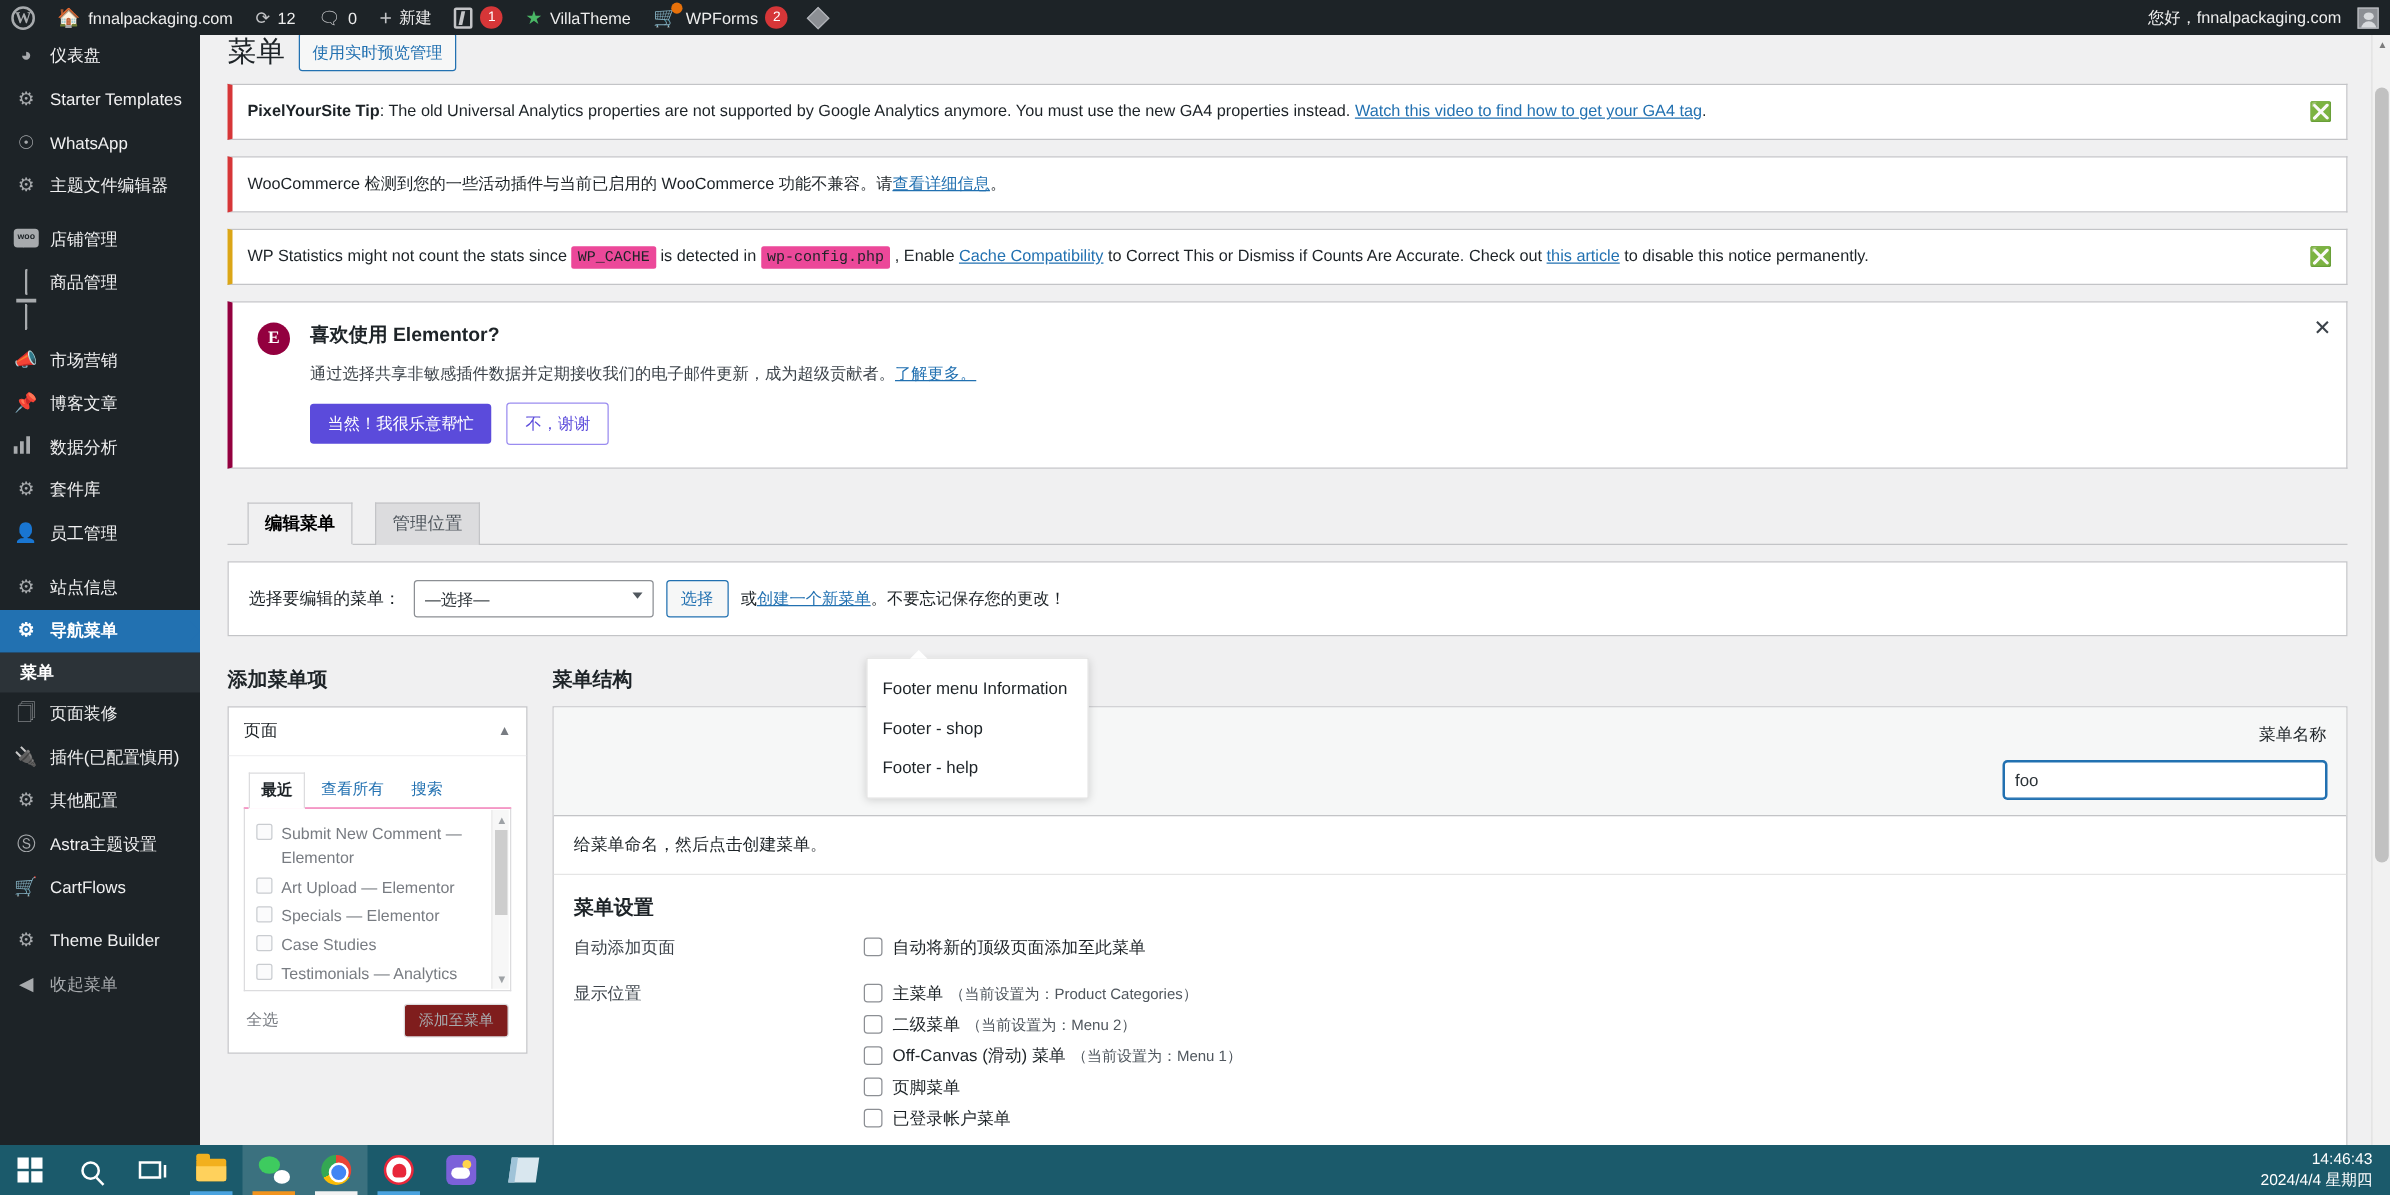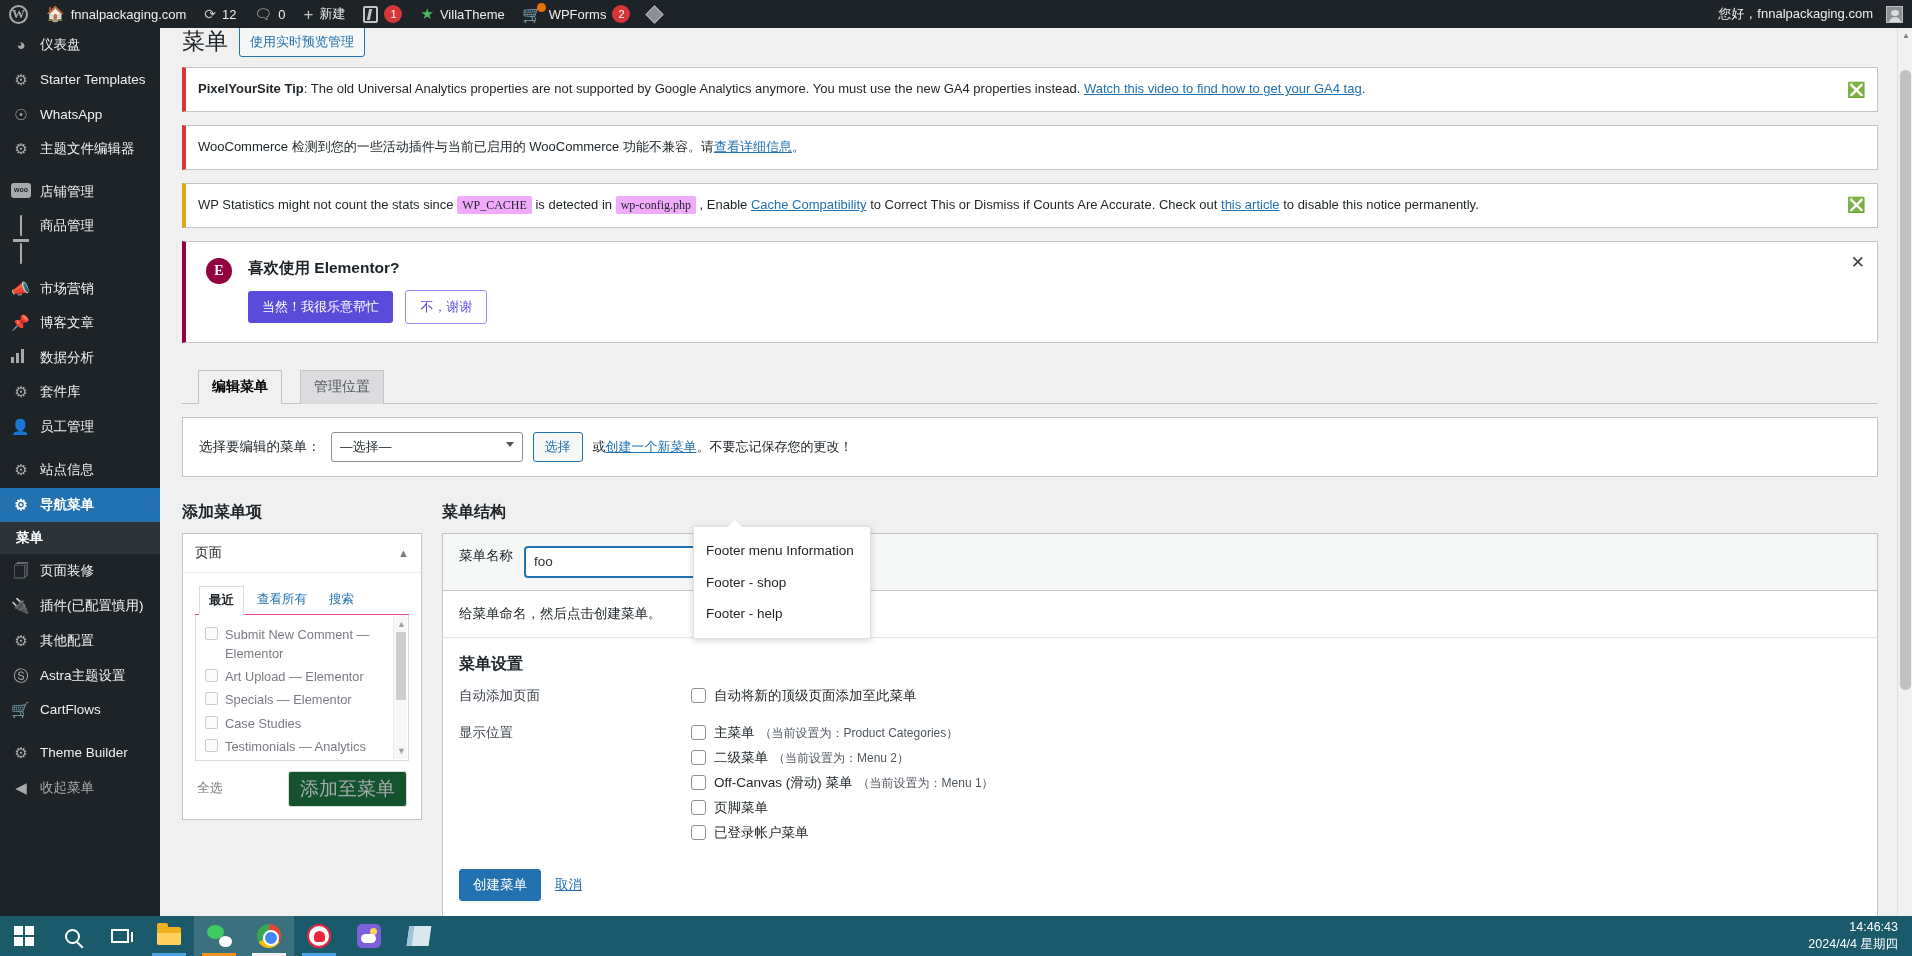--- a/index.html
+++ b/index.html
@@ -141,22 +141,22 @@
   
   .notice {
     background: #fff; border: 1px solid #c3c4c7; border-left-width: 4px;
     padding: 11px 12px; margin: 0 0 13px 0; position: relative;
     font-size: 13px; color: #1d2327; line-height: 1.6;
   }
   .notice.red { border-left-color: #d63638; }
   .notice.yellow { border-left-color: #dba617; }
   .notice a { color: #2271b1; }
   .notice code {
-    font-family: Liberation Serif, serif; font-size: 12px;
-    background: #f0abfc; padding: 2px 5px; border-radius: 2px;
+    font-family: Liberation Mono, monospace; font-size: 12px;
+    background: #ec4899; padding: 2px 5px; border-radius: 2px;
   }
   .dismiss {
     position: absolute; right: 10px; top: 50%; margin-top: -10px;
     width: 20px; height: 20px; color: #787c82;
     display: flex; align-items: center; justify-content: center;
     font-size: 15px;
   }
   .dismiss-x {
     position: absolute; right: 12px; top: 12px;
     font-size: 17px; color: #3c434a; line-height: 1;
@@ -254,29 +254,29 @@
   .lb-scroll {
     position: absolute; right: 1px; top: 1px; bottom: 1px; width: 14px;
     background: #f7f7f7; border-left: 1px solid #eaeaea;
   }
   .lb-thumb { position: absolute; top: 16px; left: 2px; width: 10px; height: 68px; background: #cdcdcd; }
   .lb-up, .lb-dn { position: absolute; left: 3px; font-size: 9px; color: #9ea2a6; }
   .lb-up { top: 3px; } .lb-dn { bottom: 3px; }
   .pb-footer { display: flex; align-items: center; justify-content: space-between; padding: 10px 2px 2px 2px; }
   .link-muted { font-size: 12.8px; color: #787c82; }
   .btn-disabled {
-    background: #14532d; border: 1px solid #dcdcde; color: #a7aaad;
-    padding: 4px 11px; font-size: 19px; border-radius: 3px;
+    background: #7f1d1d; border: 1px solid #dcdcde; color: #a7aaad;
+    padding: 4px 11px; font-size: 12px; border-radius: 3px;
   }
 
   
   .card {
     background: #fff; border: 1px solid #c3c4c7; position: relative;
   }
-  .card-row { padding: 13px 16px; display: flex; align-items: flex-start; gap: 12px; }
+  .card-row { padding: 13px 16px; display: flex; align-items: flex-end; gap: 12px; flex-direction: column; }
   .card-row.bg { background: #f6f7f7; border-bottom: 1px solid #c3c4c7; }
   .lbl { font-size: 13.5px; color: #1d2327; }
   .menu-name-input {
     border: 1px solid #2271b1; box-shadow: 0 0 0 1px #2271b1;
     border-radius: 3px; height: 30px; width: 258px; padding: 0 8px;
     font-size: 13.5px; color: #2c3338; background: #fff;
     outline: none;
   }
   .hint-row { padding: 14px 16px; font-size: 13.5px; color: #1d2327; border-bottom: 1px solid #e5e5e5;}
   .settings-h { font-size: 16px; font-weight: bold; padding: 16px 16px 6px 16px; color: #1d2327; }
@@ -558,20 +558,21 @@
 
   <div class="notice yellow">
     <span>WP Statistics might not count the stats since </span><code>WP_CACHE</code><span> is detected in </span><code>wp-config.php</code><span> , Enable </span><a href="#">Cache Compatibility</a><span> to Correct This or Dismiss if Counts Are Accurate. Check out </span><a href="#">this article</a><span> to disable this notice permanently.</span>
     <span class="dismiss">❎</span>
   </div>
 
   <div class="elementor-notice">
     <div class="el-badge">E</div>
     <div style="flex:1">
       <div class="el-title">喜欢使用 Elementor?</div>
+      <div class="el-text"><span>通过选择共享非敏感插件数据并定期接收我们的电子邮件更新，成为超级贡献者。</span><a href="#">了解更多。</a></div>
       <div>
         <button class="btn-primary-el">当然！我很乐意帮忙</button>
         <button class="btn-sec-el">不，谢谢</button>
       </div>
     </div>
     <span class="dismiss-x">✕</span>
   </div>
 
   <div class="nav-tabs">
     <div class="nav-tab active">编辑菜单</div>

